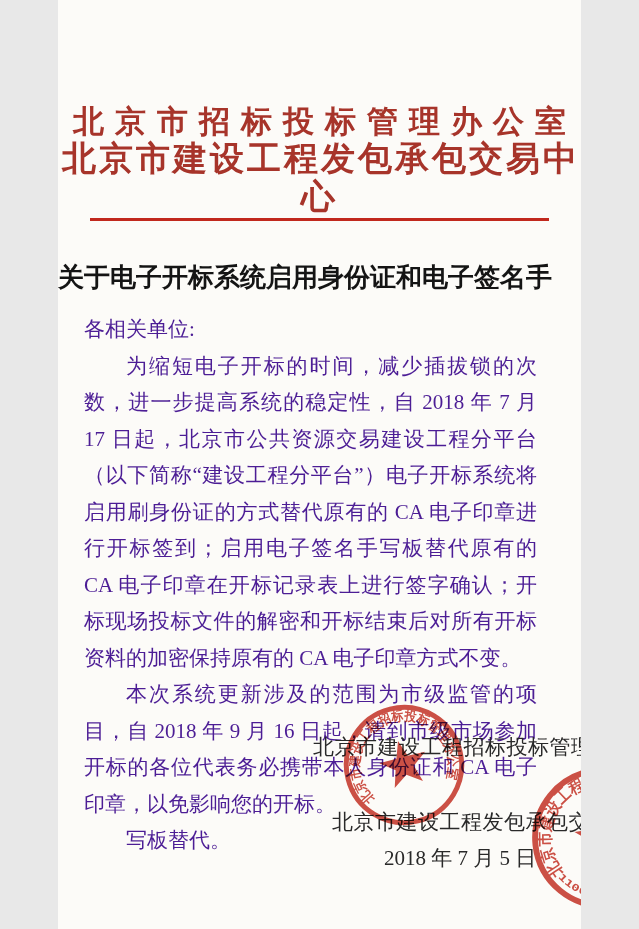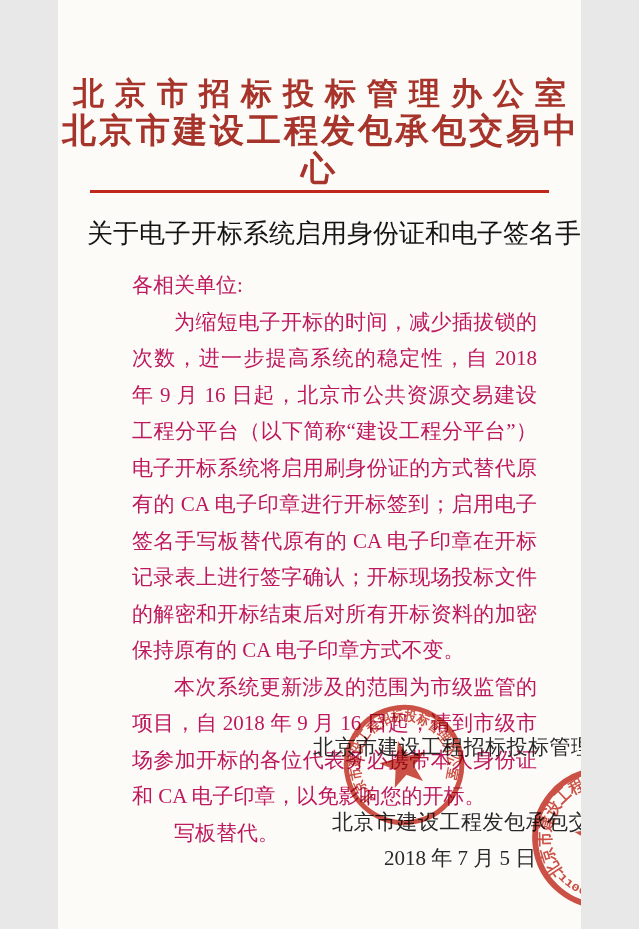--- a/index.html
+++ b/index.html
@@ -4,53 +4,53 @@
 <style>
   html,body{margin:0;padding:0;background:#e8e8e8;}
   .page{
     position:relative;
     width:523px;height:929px;
     margin:0 auto;
     background:#fcfbf8;
     overflow:hidden;
     font-family:"Liberation Serif","DejaVu Serif",serif;
     box-sizing:border-box;
-    padding-top:76px;
+    padding-top:104px;
   }
   
   .header{ text-align:center; }
   .header-line1{
     font-size:31px; line-height:36px; font-weight:bold;
     letter-spacing:11px; text-indent:11px;
     color:#a7342a;
   }
   .header-line2{
     font-size:34px; line-height:38px; font-weight:bold;
     letter-spacing:3px; text-indent:3px;
     color:#a7342a;
   }
   .header-rule{
     margin:2px 32px 0 32px;
     height:3px;
     background:#c1281d;
   }
   
   .title{
-    margin-top:24px;
-    text-align:right;
-    font-weight:normal;
+    margin-top:40px;
+    text-align:left;
+    font-weight:bold;
     color:#141414;
   }
   .title-line{ font-size:26px; line-height:34px; }
   
   .body-text{
-    margin:16px 44px 0 74px;
+    margin:16px 44px 0 26px;
     font-size:21px;
     line-height:36.5px;
-    color:#be185d;
+    color:#4c1d95;
     text-align:justify;
   }
   .body-text p{ margin:0; text-indent:2em; }
   .body-text .salutation{ text-indent:0; }
   
   .sig{
     position:absolute;
     font-size:21px;
     line-height:24px;
     color:#292929;
@@ -79,21 +79,21 @@
     <div class="header-line2">北京市建设工程发包承包交易中心</div>
     <div class="header-rule"></div>
   </div>
 
   <div class="title">
     <div class="title-line">关于电子开标系统启用身份证和电子签名手</div>
   </div>
 
   <div class="body-text">
     <p class="salutation">各相关单位:</p>
-    <p>为缩短电子开标的时间，减少插拔锁的次数，进一步提高系统的稳定性，自 2018 年 9 月 16 日起，北京市公共资源交易建设工程分平台（以下简称“建设工程分平台”）电子开标系统将启用刷身份证的方式替代原有的 CA 电子印章进行开标签到；启用电子签名手写板替代原有的 CA 电子印章在开标记录表上进行签字确认；开标现场投标文件的解密和开标结束后对所有开标资料的加密保持原有的 CA 电子印章方式不变。</p>
+    <p>为缩短电子开标的时间，减少插拔锁的次数，进一步提高系统的稳定性，自 2018 年 7 月 17 日起，北京市公共资源交易建设工程分平台（以下简称“建设工程分平台”）电子开标系统将启用刷身份证的方式替代原有的 CA 电子印章进行开标签到；启用电子签名手写板替代原有的 CA 电子印章在开标记录表上进行签字确认；开标现场投标文件的解密和开标结束后对所有开标资料的加密保持原有的 CA 电子印章方式不变。</p>
     <p>本次系统更新涉及的范围为市级监管的项目，自 2018 年 9 月 16 日起，请到市级市场参加开标的各位代表务必携带本人身份证和 CA 电子印章，以免影响您的开标。</p>
     <p>写板替代。</p>
   </div>
 
   <div class="sig sig-org1">北京市建设工程招标投标管理办公室</div>
   <div class="sig sig-org2">北京市建设工程发包承包交易中心</div>
   <div class="sig sig-date">2018 年 7 月 5 日</div>
 
   <div class="seal seal-office">
     <svg viewBox="0 0 200 200">

